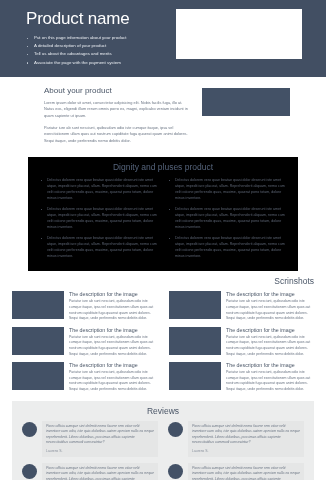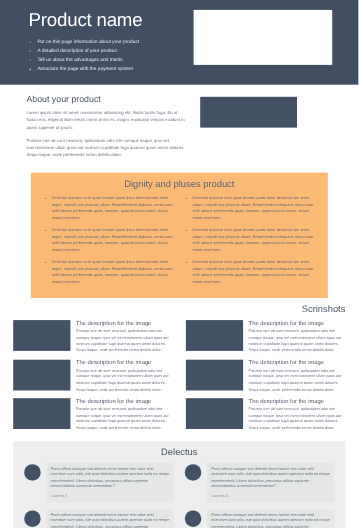--- a/index.html
+++ b/index.html
@@ -46,20 +46,21 @@
   .hero-media{
     width:126px;height:50px;background:#ffffff;
   }
 
   
   .about{
     padding:9px 20px 8px 24px;
     display:flex;
     gap:10px;
     align-items:flex-start;
+    margin-left:20px;
   }
   .about-text{width:148px;}
   .section-h2{
     font-size:8px;
     font-weight:400;
     color:#4a5667;
     margin:0 0 4px 0;
     line-height:10px;
   }
   .para{
@@ -68,21 +69,21 @@
     color:#6a7483;
     margin:0 0 5px 0;
     text-align:left;
   }
   .about-media{
     width:88px;height:28px;background:#435166;margin-top:2px;
   }
 
   
   .dignity{
-    background:#fdba74;
+    background:#000000;
     padding:5px 12px 7px 12px;
     margin:0 28px;
   }
   .dignity h2{
     text-align:center;
     color:#55637a;
     font-size:8.5px;
     font-weight:400;
     margin:0 0 5px 0;
     line-height:10px;
@@ -276,21 +277,21 @@
         <div class="shot-body">
           <h3 class="shot-title">The description for the image</h3>
           <p class="shot-desc">Pariatur iure ab sunt nesciunt, quibusdam odio iste cumque itaque, ipsa vel exercitationem ullam quos aut nostrum cupiditate fuga quaerat quam animi dolores. Sequi itaque, unde perferendis nemo debitis dolor.</p>
         </div>
       </div>
 
     </div>
   </section>
 
   <section class="reviews">
-    <h2>Delectus</h2>
+    <h2>Reviews</h2>
     <div class="reviews-grid">
 
       <div class="review">
         <div class="avatar"></div>
         <div class="review-body">
           <p class="review-text">Porro officia cumque sint deleniti nemo facere rem vitae velit inventore cum odio, iste quia doloribus autem aperiam nulla ea neque reprehenderit. Libero doloribus, possimus officia sapiente necessitatibus commodi consectetur?</p>
           <p class="review-author">Laurens S.</p>
         </div>
       </div>
 

